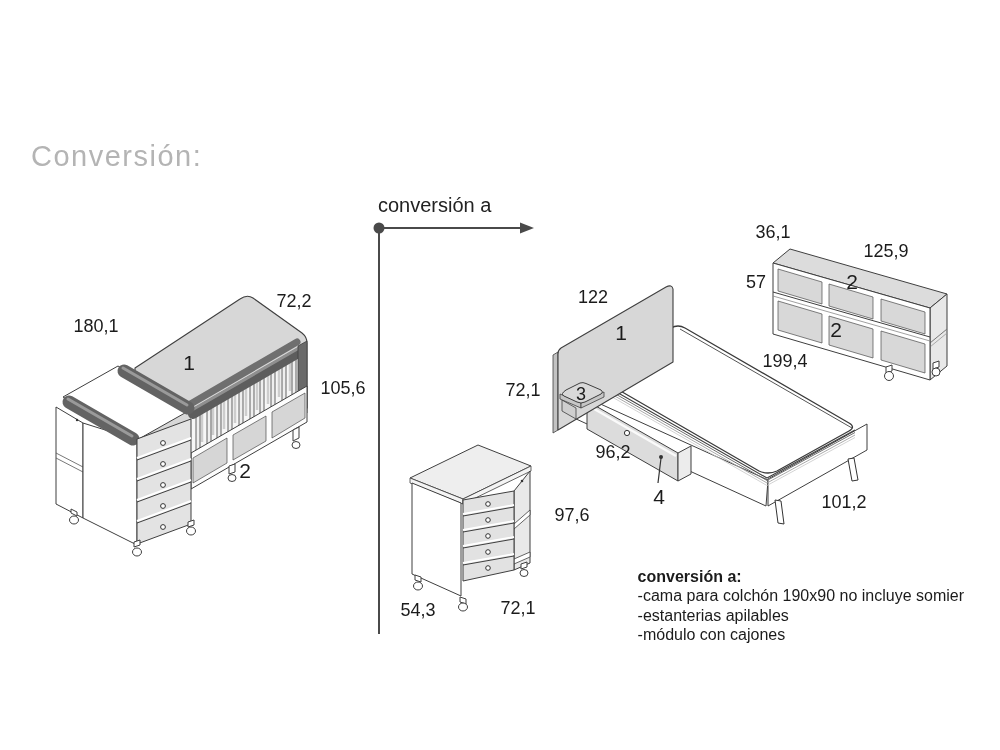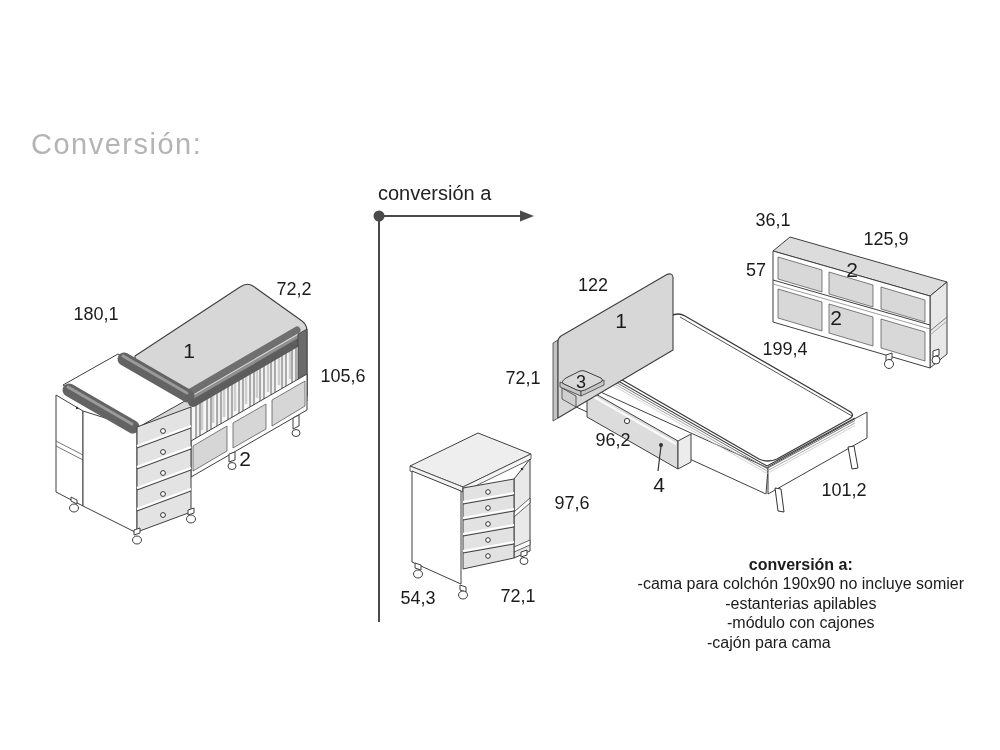--- a/index.html
+++ b/index.html
@@ -1,21 +1,21 @@
 <!DOCTYPE html>
 <html><head>
 <meta charset="utf-8">
 <style>
   html,body{margin:0;padding:0;background:#ffffff;}
   #stage{position:relative;width:1000px;height:714px;background:#ffffff;overflow:hidden;
-         font-family:"Liberation Sans",sans-serif;}
+         font-family:"Liberation Sans",sans-serif;margin-top:12px;}
   #stage svg{position:absolute;left:0;top:0;}
   .page-title{position:absolute;left:31px;top:128px;font-size:29px;color:#b4b4b4;
               letter-spacing:1.5px;font-weight:400;}
-  .legend{position:absolute;right:36px;top:555px;text-align:center;font-size:16px;
+  .legend{position:absolute;right:36px;top:555px;text-align:left;font-size:16px;
           line-height:19.4px;color:#1b1b1b;}
   .legend .legend-title{font-weight:bold;}
   .legend .item-offset{padding-right:64px;}
   
   text{font-family:"Liberation Sans",sans-serif;fill:#1b1b1b;}
   .dim{font-size:18px;}
   .part{font-size:21px;}
   .arrowlabel{font-size:20px;fill:#222222;}
   .mid{text-anchor:middle;}
 </style>
@@ -256,16 +256,15 @@
       <text class="part mid" x="852" y="277">2</text>
       <text class="part mid" x="836" y="325">2</text>
     </g>
   </svg>
 
   <div class="legend">
     <div class="legend-title">conversión a:</div>
     <div>-cama para colchón 190x90 no incluye somier</div>
     <div>-estanterias apilables</div>
     <div>-módulo con cajones</div>
-    <div class="item-offset">-cajón para cama</div>
   </div>
 
 </div>
 
 </body></html>

